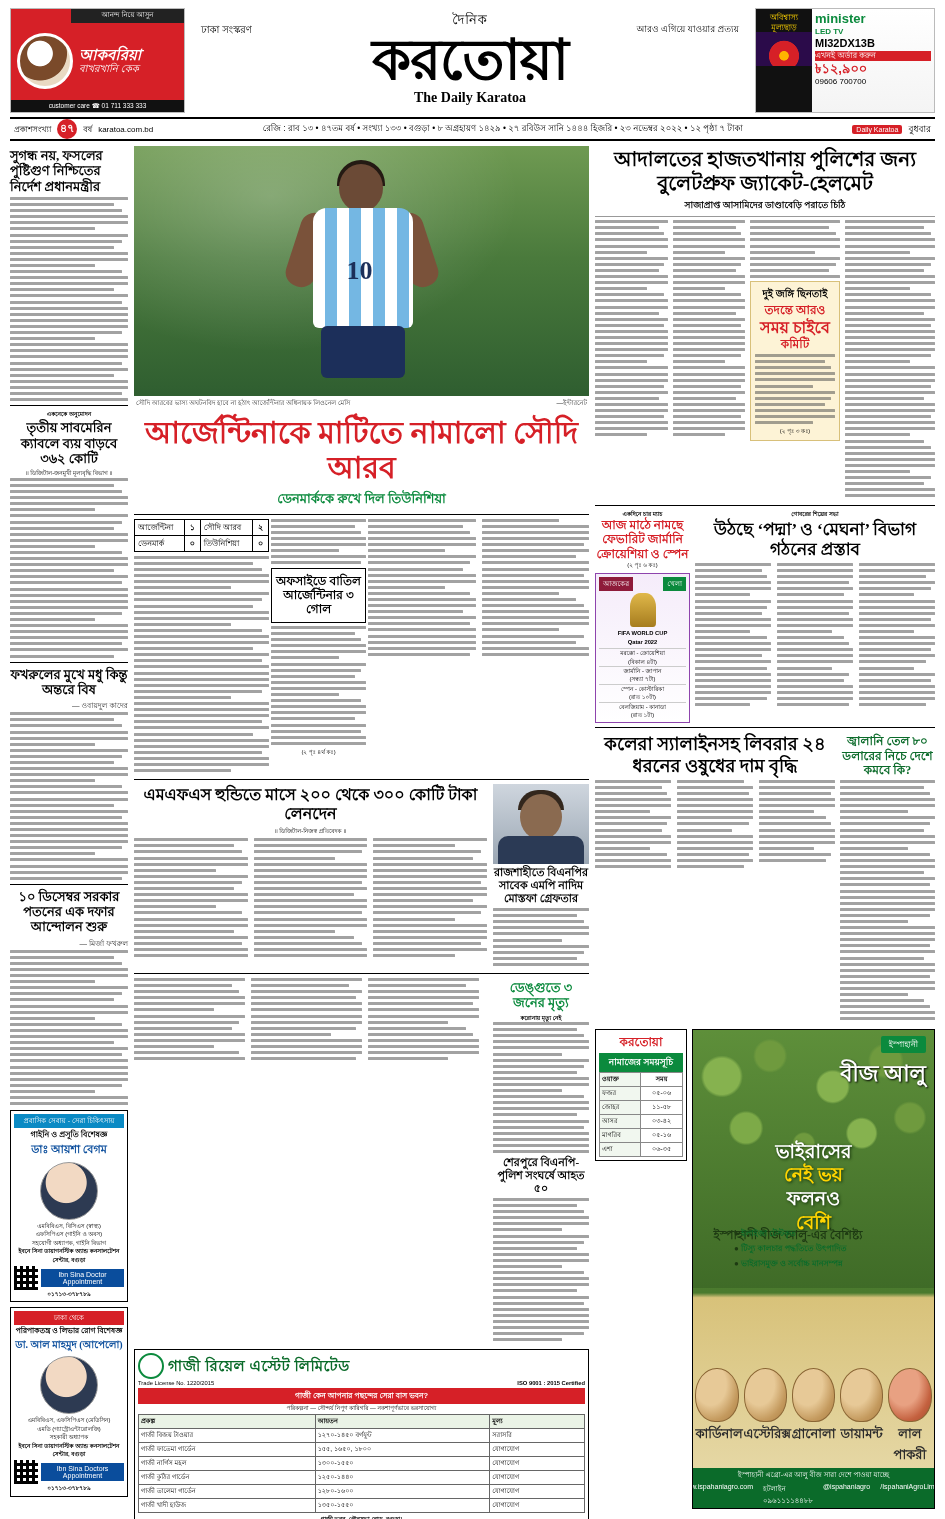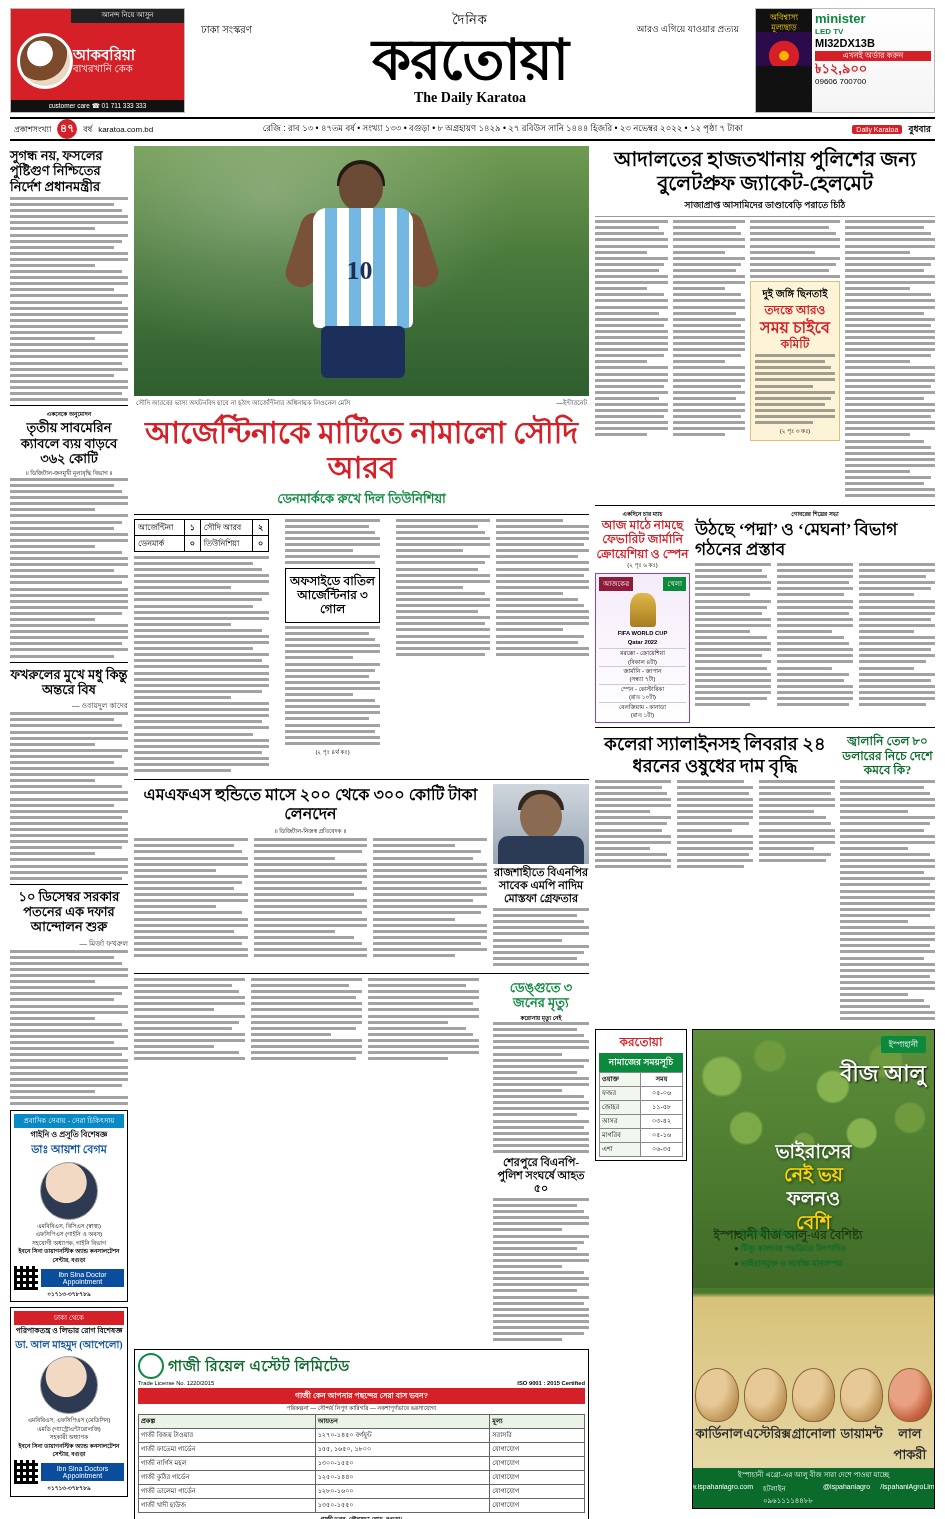--- a/index.html
+++ b/index.html
@@ -26,21 +26,21 @@
     width: 175px; border: 1px solid #bbb;
     background: #d62027;
     position: relative; overflow: hidden;
     display: flex; align-items: center;
   }
   .cake-circle {
     width: 56px; height: 56px; border-radius: 50%;
     background: radial-gradient(circle at 40% 35%, #fff 0 28%, #7a4a2a 30% 60%, #e9d9c3 62% 100%);
     border: 3px solid #fff; margin-left: 6px; flex: none;
   }
-  .mast-ad-left .txt { color: #fff; line-height: 1.15; }
+  .mast-ad-left .txt { color: #fff; padding-left: 6px; line-height: 1.15; font-style: italic; }
   .mast-ad-left .brand { font-size: 15px; font-weight: bold; }
   .mast-ad-left .sub { font-size: 10px; }
   .mast-ad-left .top-strip {
     position: absolute; top: 0; left: 60px; right: 0; height: 14px;
     background: #222; color: #fff; font-size: 7px; text-align: center;
   }
   .mast-ad-left .bot-strip {
     position: absolute; bottom: 0; left: 0; right: 0; height: 12px;
     background: #111; color: #fff; font-size: 6.5px; text-align: center; line-height: 12px;
   }
@@ -77,21 +77,21 @@
   .infobar .yearbox {
     background: #d62027; color: #fff; border-radius: 50%;
     width: 20px; height: 20px; font-size: 11px; font-weight: bold;
     display: flex; align-items: center; justify-content: center;
   }
   .infobar .mid { flex: 1; font-size: 8.5px; text-align: center; }
   .infobar .ytbtn {
     background: #d62027; color: #fff; font-size: 7px;
     padding: 1px 4px; border-radius: 2px;
   }
-  .infobar .day { font-size: 9px; font-weight: bold; }
+  .infobar .day { font-size: 9px; font-weight: normal; }
 
   
   .grid {
     display: flex; gap: 6px; margin-top: 5px;
     height: 1355px;
   }
   .col-left  { width: 118px; }
   .col-mid   { flex: 1; }
   .col-right { width: 340px; }
 
@@ -293,21 +293,21 @@
     <div class="mast-ad-right">
       <div class="blk-a">
         <div>অবিশ্বাস্য</div>
         <div>মূল্যছাড়</div>
         <div class="fireworks"></div>
       </div>
       <div class="blk-b">
         <div class="minister">minister</div>
         <div class="bold" style="color:#0b8a3d;font-size:8px">LED TV</div>
         <div class="mi32">MI32DX13B</div>
-        <div style="background:#d62027;color:#fff;text-align:center">এখনই অর্ডার করুন</div>
+        <div style="background:#d62027;color:#fff;text-align:left">এখনই অর্ডার করুন</div>
         <div class="price-red">৳১২,৯০০</div>
         <div>09606 700700</div>
       </div>
     </div>
   </div>
 
   <div class="infobar">
     <span class="pub">প্রকাশসংখ্যা</span>
     <span class="yearbox">৪৭</span>
     <span class="pub">বর্ষ</span>
@@ -511,21 +511,21 @@
       <div class="photo-caption">
         <span>সৌদি আরবের ভাস্য অঘটনবিদ হাবে না হঠাৎ আর্জেন্টিনার অধিনায়ক লিওনেল মেসি</span>
         <span style="float:right">—ইন্টারনেট</span>
       </div>
 
       <h2 class="hl hl-l redhead" style="font-size:30px;margin-top:6px">আর্জেন্টিনাকে মাটিতে নামালো সৌদি আরব</h2>
       <div class="center" style="color:#0b8a3d;font-weight:bold;font-size:13px;font-family:'Liberation Serif',serif">ডেনমার্ককে রুখে দিল তিউনিশিয়া</div>
 
       <div class="rule"></div>
 
-      <div style="display:flex;gap:16px;margin-top:3px">
+      <div style="display:flex;gap:2px;margin-top:3px">
         <div style="width:135px">
           <table class="scoretable">
             <tbody>
                 <tr>
               <td>আর্জেন্টিনা</td>
               <td class="sc">১</td>
               <td>সৌদি আরব</td>
               <td class="sc">২</td>
             </tr>
             <tr>
@@ -1118,21 +1118,21 @@
 (সন্ধ্যা ৭টা)</div>
             <div class="tiny" style="white-space:pre-line;border-top:1px solid #ccc">স্পেন  -  কোস্টারিকা
 (রাত ১০টা)</div>
             <div class="tiny" style="white-space:pre-line;border-top:1px solid #ccc">বেলজিয়াম  -  কানাডা
 (রাত ১টা)</div>
           </div>
         </div>
 
         <div style="flex:1">
           <div class="center tiny bold">গোবরের শিঘ্রের সভা</div>
-          <h2 class="hl" style="font-size:17px;">উঠছে ‘পদ্মা’ ও ‘মেঘনা’ বিভাগ গঠনের প্রস্তাব</h2>
+          <h2 class="hl" style="font-size:17px;text-align:center">উঠছে ‘পদ্মা’ ও ‘মেঘনা’ বিভাগ গঠনের প্রস্তাব</h2>
           <div class="lines c3" style="margin-top:3px">
             <i></i>
               <i></i>
               <i></i>
               <i></i>
               <i></i>
               <i></i>
               <i></i>
               <i></i>
               <i></i>

